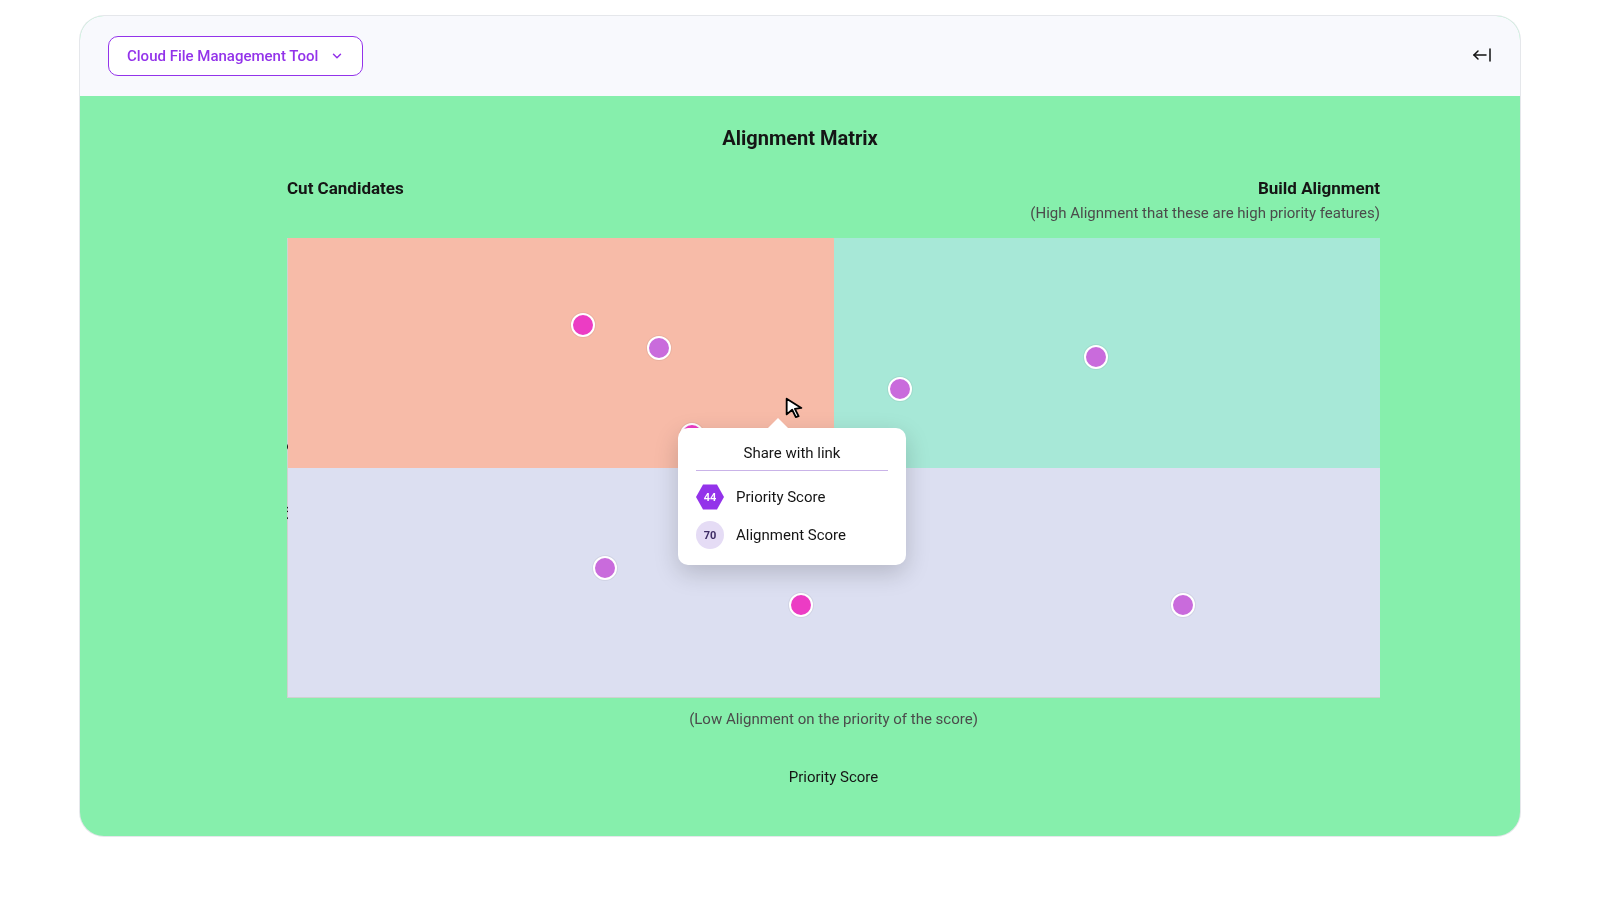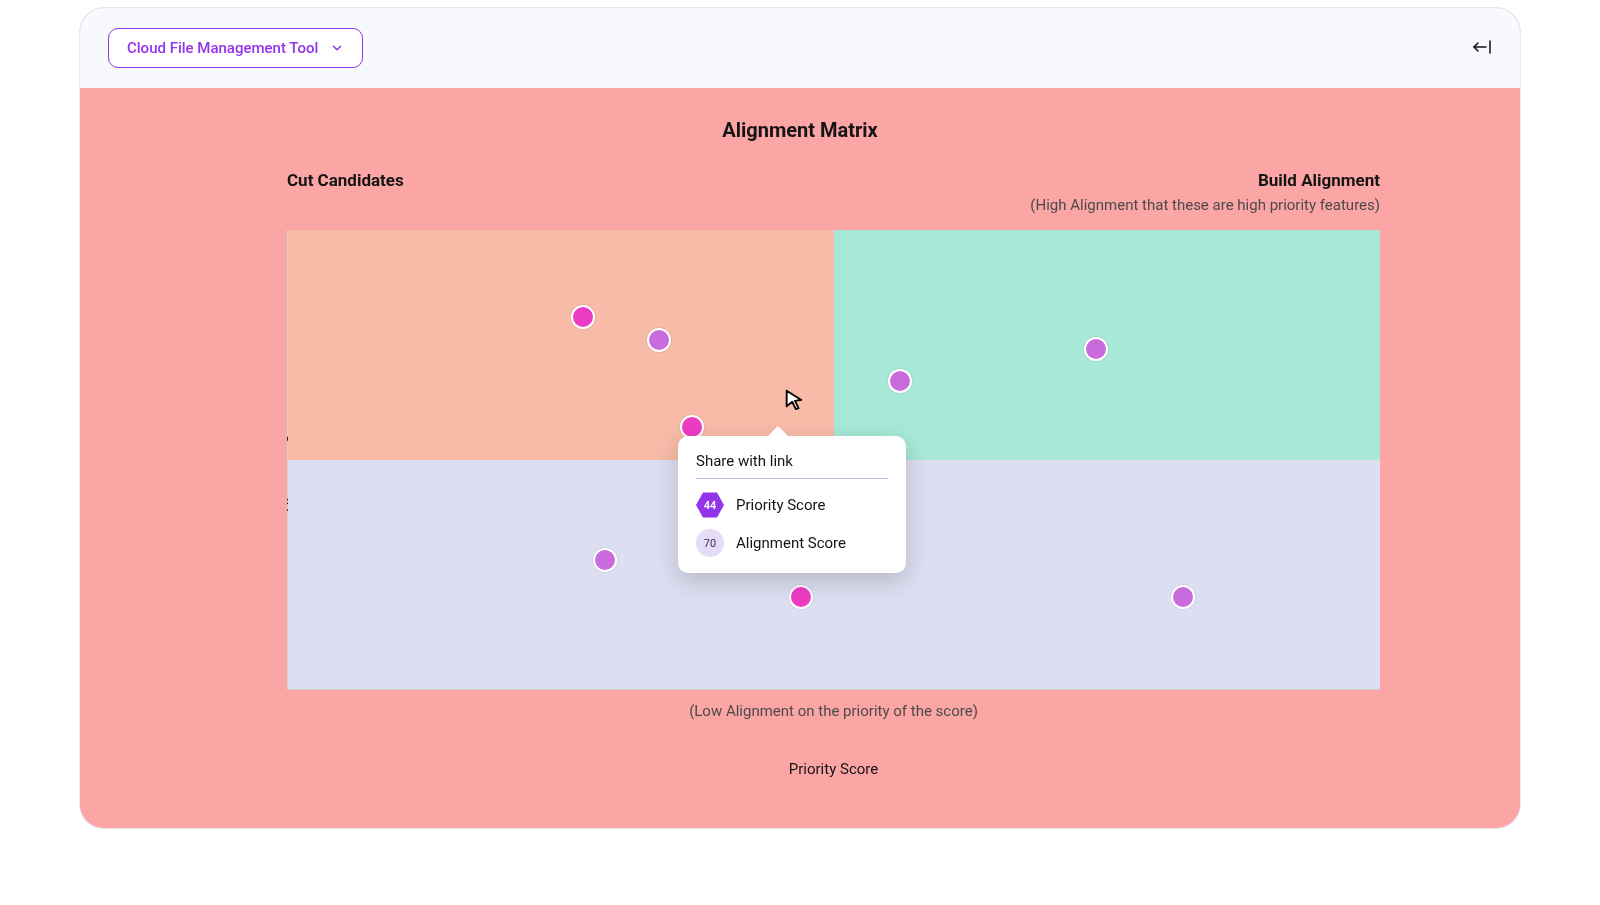--- a/index.html
+++ b/index.html
@@ -10,22 +10,22 @@
     body {
       font-family: -apple-system, BlinkMacSystemFont, 'Segoe UI', Roboto, Helvetica, Arial, sans-serif;
       background: #fff;
       width: 1600px;
       height: 905px;
       overflow: hidden;
     }
     .page-wrap {
       width: 1440px;
       height: 820px;
-      margin: 8px auto;
-      background: #fca5a5;
+      margin: 16px auto;
+      background: #86efac;
       border-radius: 24px;
       overflow: hidden;
       position: relative;
       box-shadow: 0 0 0 1px #e5e7eb;
     }
     .header-bar {
       height: 80px;
       background: #f8f9fd;
       display: flex;
       align-items: center;
@@ -194,21 +194,21 @@
       justify-content: center;
       clip-path: polygon(25% 5%, 75% 5%, 100% 50%, 75% 95%, 25% 95%, 0% 50%);
     }
     .circ-badge {
       width: 28px;
       height: 28px;
       border-radius: 50%;
       background: #e5dcf5;
       color: #3f2d66;
       font-size: 11px;
-      font-weight: 400;
+      font-weight: 700;
       display: flex;
       align-items: center;
       justify-content: center;
     }
     .tooltip-label {
       font-size: 15px;
       color: #151515;
     }
     .cursor-icon {
       position: absolute;
@@ -251,21 +251,21 @@
         </div>
       </div>
 
       <div class="matrix" id="matrix">
         <div class="y-axis-label">Alignment Score</div>
         <div class="quad-cell quad-tl"></div>
         <div class="quad-cell quad-tr"></div>
         <div class="quad-cell quad-bl"></div>
         <div class="quad-cell quad-br"></div>
 
-        <div class="tooltip" id="tooltip" style="left:390px; top:206px;">
+        <div class="tooltip" id="tooltip" style="left:390px; top:190px;text-align:center;">
           <div class="tooltip-title">Share with link</div>
           <div class="tooltip-row">
             <div class="hex-badge">44</div>
             <div class="tooltip-label">Priority Score</div>
           </div>
           <div class="tooltip-row">
             <div class="circ-badge">70</div>
             <div class="tooltip-label">Alignment Score</div>
           </div>
         </div>

